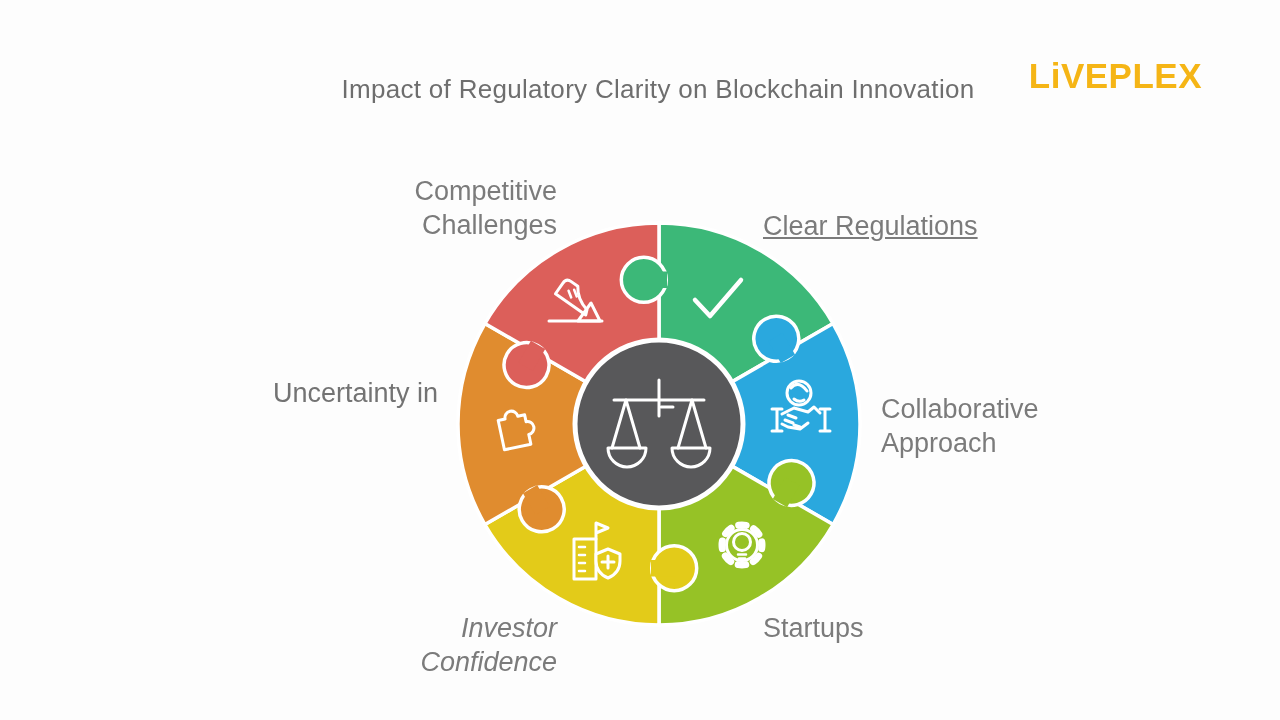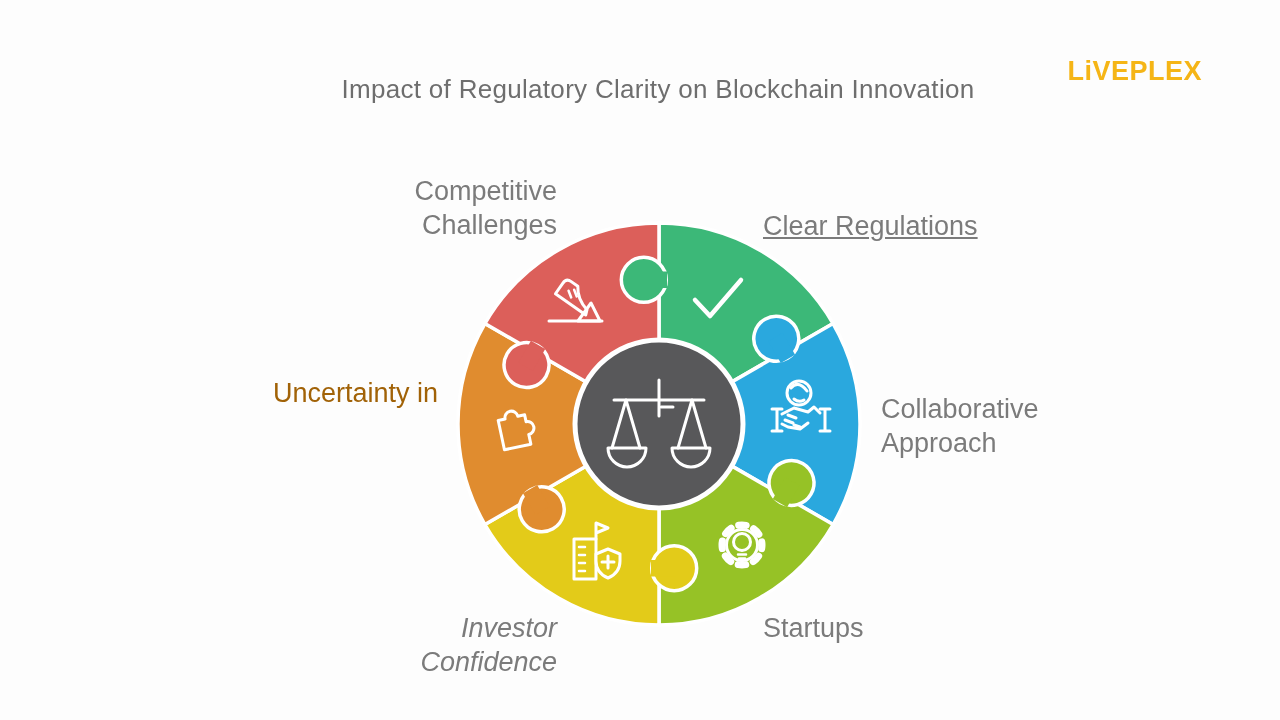--- a/index.html
+++ b/index.html
@@ -6,21 +6,21 @@
   body{
     width:1280px;height:720px;position:relative;overflow:hidden;
     background:#fdfdfd;font-family:"Liberation Sans",sans-serif;
   }
   .page-title{
     position:absolute;top:74px;left:36px;width:1244px;
     text-align:center;font-size:26px;letter-spacing:.3px;color:#6e6e6e;
   }
   .logo{
     position:absolute;top:56px;right:78px;
-    font-size:27px;font-weight:700;letter-spacing:.5px;color:#f5b516;
+    font-size:35px;font-weight:700;letter-spacing:.5px;color:#f5b516;
   }
   .wheel{position:absolute;left:0;top:0;}
   .seg-label{position:absolute;font-size:27px;line-height:33.5px;color:#7b7b7b;white-space:nowrap;}
   .al-r{text-align:right;}
   #lbl-competitive{top:175px;right:723px;}
   #lbl-clear{top:210px;left:763px;}
   #lbl-uncertainty{top:377px;right:842px;}
   #lbl-collaborative{top:393px;left:881px;}
   #lbl-investor{top:612px;right:723px;}
   #lbl-attract{top:612px;left:763px;}
@@ -127,21 +127,21 @@
 
 <div class="seg-label al-r" id="lbl-competitive" style="color: rgb(123, 123, 123);">
   <div>Competitive</div>
   <div>Challenges</div>
 </div>
 
 <div class="seg-label" id="lbl-clear" style="color: rgb(123, 123, 123); text-decoration: underline;">
   <div>Clear Regulations</div>
 </div>
 
-<div class="seg-label al-r" id="lbl-uncertainty" style="color: #a16207;">
+<div class="seg-label al-r" id="lbl-uncertainty" style="color: #737373;">
   <div>Uncertainty in</div>
 </div>
 
 <div class="seg-label" id="lbl-collaborative" style="color: rgb(123, 123, 123);">
   <div>Collaborative</div>
   <div>Approach</div>
 </div>
 
 <div class="seg-label al-r" id="lbl-investor" style="color: rgb(123, 123, 123); font-style: italic;">
   <div>Investor</div>

